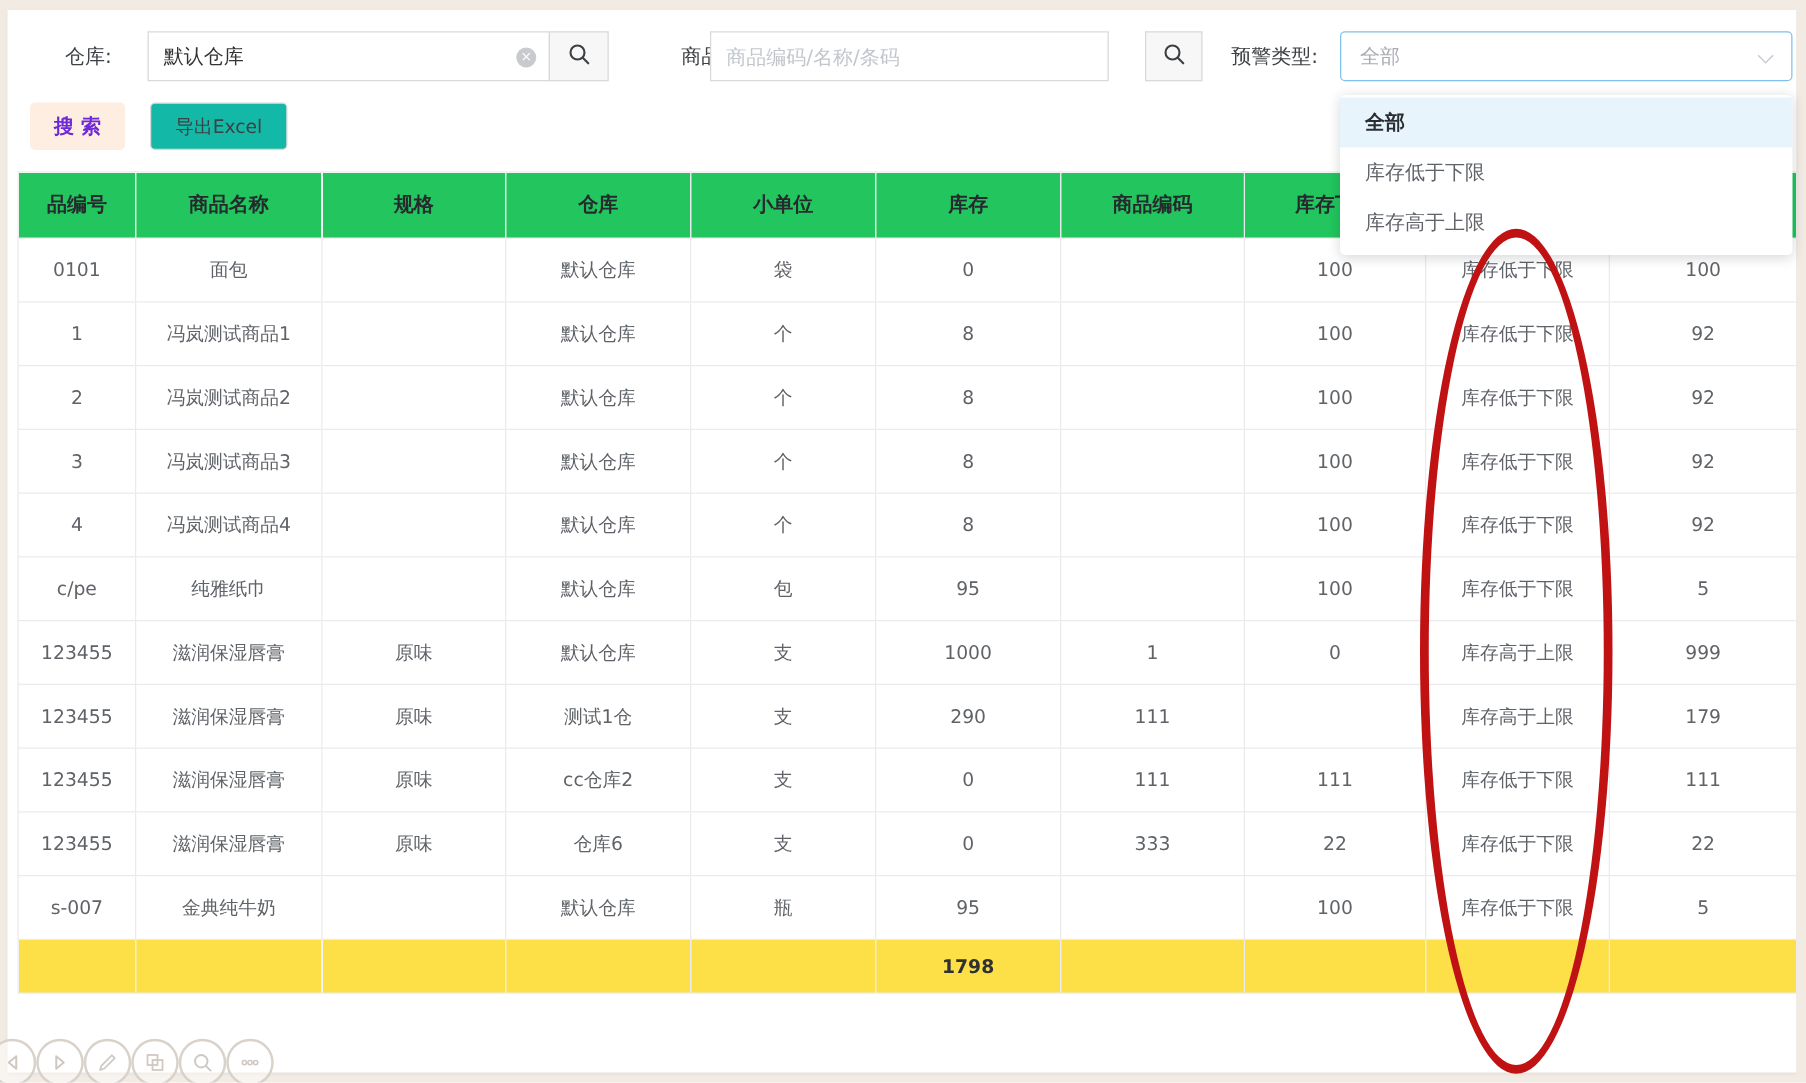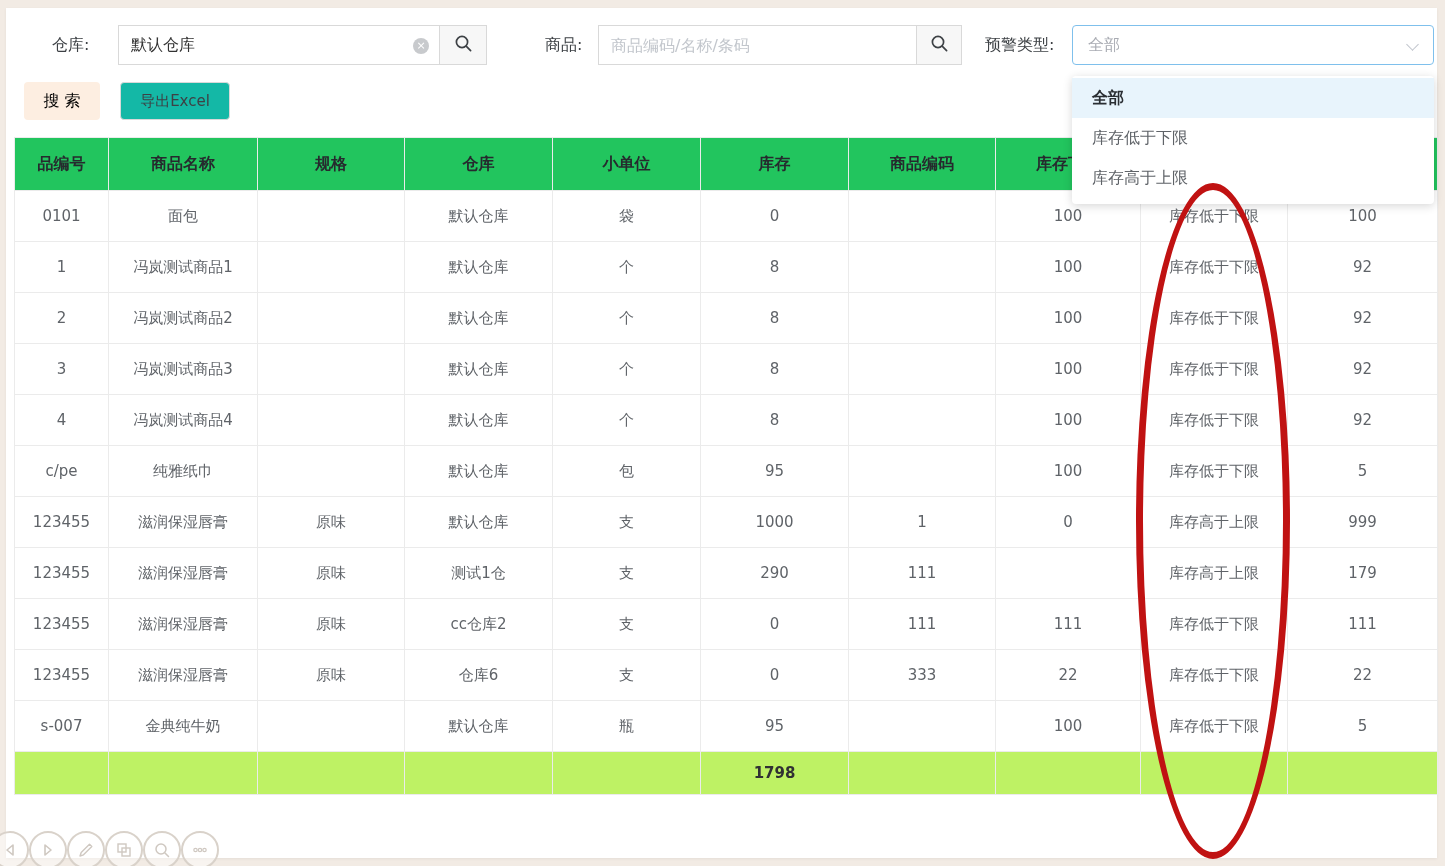--- a/index.html
+++ b/index.html
@@ -15,28 +15,28 @@
   .input-box input { border:none; outline:none; width:100%; height:38px; font-size:16px; color:#333; padding:0 30px 0 12px; background:transparent; font-family:inherit; }
   .input-box input::placeholder { color:#c2c6cc; }
   .clear-ic { position:absolute; right:10px; top:12px; width:16px; height:16px; border-radius:50%; background:#c8cacd; color:#fff; font-size:11px; line-height:16px; text-align:center; cursor:pointer; }
   .search-btn { position:absolute; width:48px; height:40px; background:#f7f7f7; border:1px solid #d9d9d9; display:flex; align-items:center; justify-content:center; cursor:pointer; }
 
   .select-box { position:absolute; left:1072px; top:25px; width:362px; height:40px; border:1px solid #7fc0ec; border-radius:4px; background:#fff; display:flex; align-items:center; padding-left:15px; cursor:pointer; }
   .select-box .sel-text { font-size:16px; color:#a8abb2; }
   .chevron { position:absolute; right:16px; top:14px; width:9px; height:9px; border-right:1.6px solid #c0c4cc; border-bottom:1.6px solid #c0c4cc; transform:rotate(45deg); }
 
   .btn { position:absolute; height:38px; border-radius:4px; font-size:16px; display:flex; align-items:center; justify-content:center; cursor:pointer; font-family:inherit; }
-  .btn-search { left:24px; top:82px; width:76px; background:#fdeee1; color:#000000; border:none; }
+  .btn-search { left:24px; top:82px; width:76px; background:#fdeee1; color:#6d28d9; border:none;font-weight:bold; }
   .btn-export { left:120px; top:82px; width:110px; background:#14b8a6; color:#3d4145; border:1px solid #d9d9d9; font-size:15px; }
 
   table { position:absolute; left:14px; top:137px; width:1423px; border-collapse:collapse; table-layout:fixed; }
   th, td { border:1px solid #ebebeb; text-align:center; overflow:hidden; white-space:nowrap; }
   thead th { height:53px; background:#22c55e; font-size:16px; font-weight:bold; color:#262a2e; }
   tbody td { height:51px; font-size:15px; color:#5f6368; background:#fff; }
-  tfoot td { height:43px; background:#bef264; font-size:15px; font-weight:bold; color:#303133; }
+  tfoot td { height:43px; background:#fde047; font-size:15px; font-weight:bold; color:#303133; }
 
   .dropdown { position:absolute; left:1072px; top:76px; width:362px; background:#fff; border-radius:4px; box-shadow:0 2px 10px rgba(0,0,0,0.16); padding:2px 0 6px 0; z-index:20; }
   .dd-option { height:40px; line-height:40px; padding-left:20px; font-size:16px; color:#5f6368; cursor:pointer; }
   .dd-option.selected { background:#e8f4fc; font-weight:bold; color:#2a2e33; }
 
   .red-ellipse { position:absolute; left:1136px; top:183px; width:154px; height:676px; border:7px solid #c01212; border-radius:50%; z-index:30; pointer-events:none; }
 
   .toolbar { position:absolute; left:-9px; top:831px; display:flex; gap:0; z-index:25; }
   .tool-circle { width:38px; height:38px; border-radius:50%; border:2px solid #d9d2ca; background:rgba(255,255,255,0.45); display:flex; align-items:center; justify-content:center; margin-right:0; cursor:pointer; }
   .tool-circle + .tool-circle { margin-left:0; }
@@ -59,21 +59,21 @@
     <span>
       <svg width="19" height="19" viewBox="0 0 19 19">
           <circle cx="8" cy="8" r="5.6" fill="none" stroke="#3d4145" stroke-width="1.7"></circle>
           <line x1="12.4" y1="12.4" x2="16.6" y2="16.6" stroke="#3d4145" stroke-width="1.7" stroke-linecap="round"></line>
         </svg>
     </span>
   </div>
 
   <div class="flabel" style="left:545px; top:33px;">商品:</div>
 
-  <div class="input-box" style="left:598px; top:25px; width:319px;">
+  <div class="input-box" style="left:568px; top:25px; width:319px;">
     <input type="text" placeholder="商品编码/名称/条码" style="">
   </div>
   <div class="search-btn" style="left:916px; top:25px; width:46px;">
     <span>
       <svg width="19" height="19" viewBox="0 0 19 19">
           <circle cx="8" cy="8" r="5.6" fill="none" stroke="#3d4145" stroke-width="1.7"></circle>
           <line x1="12.4" y1="12.4" x2="16.6" y2="16.6" stroke="#3d4145" stroke-width="1.7" stroke-linecap="round"></line>
         </svg>
     </span>
   </div>

